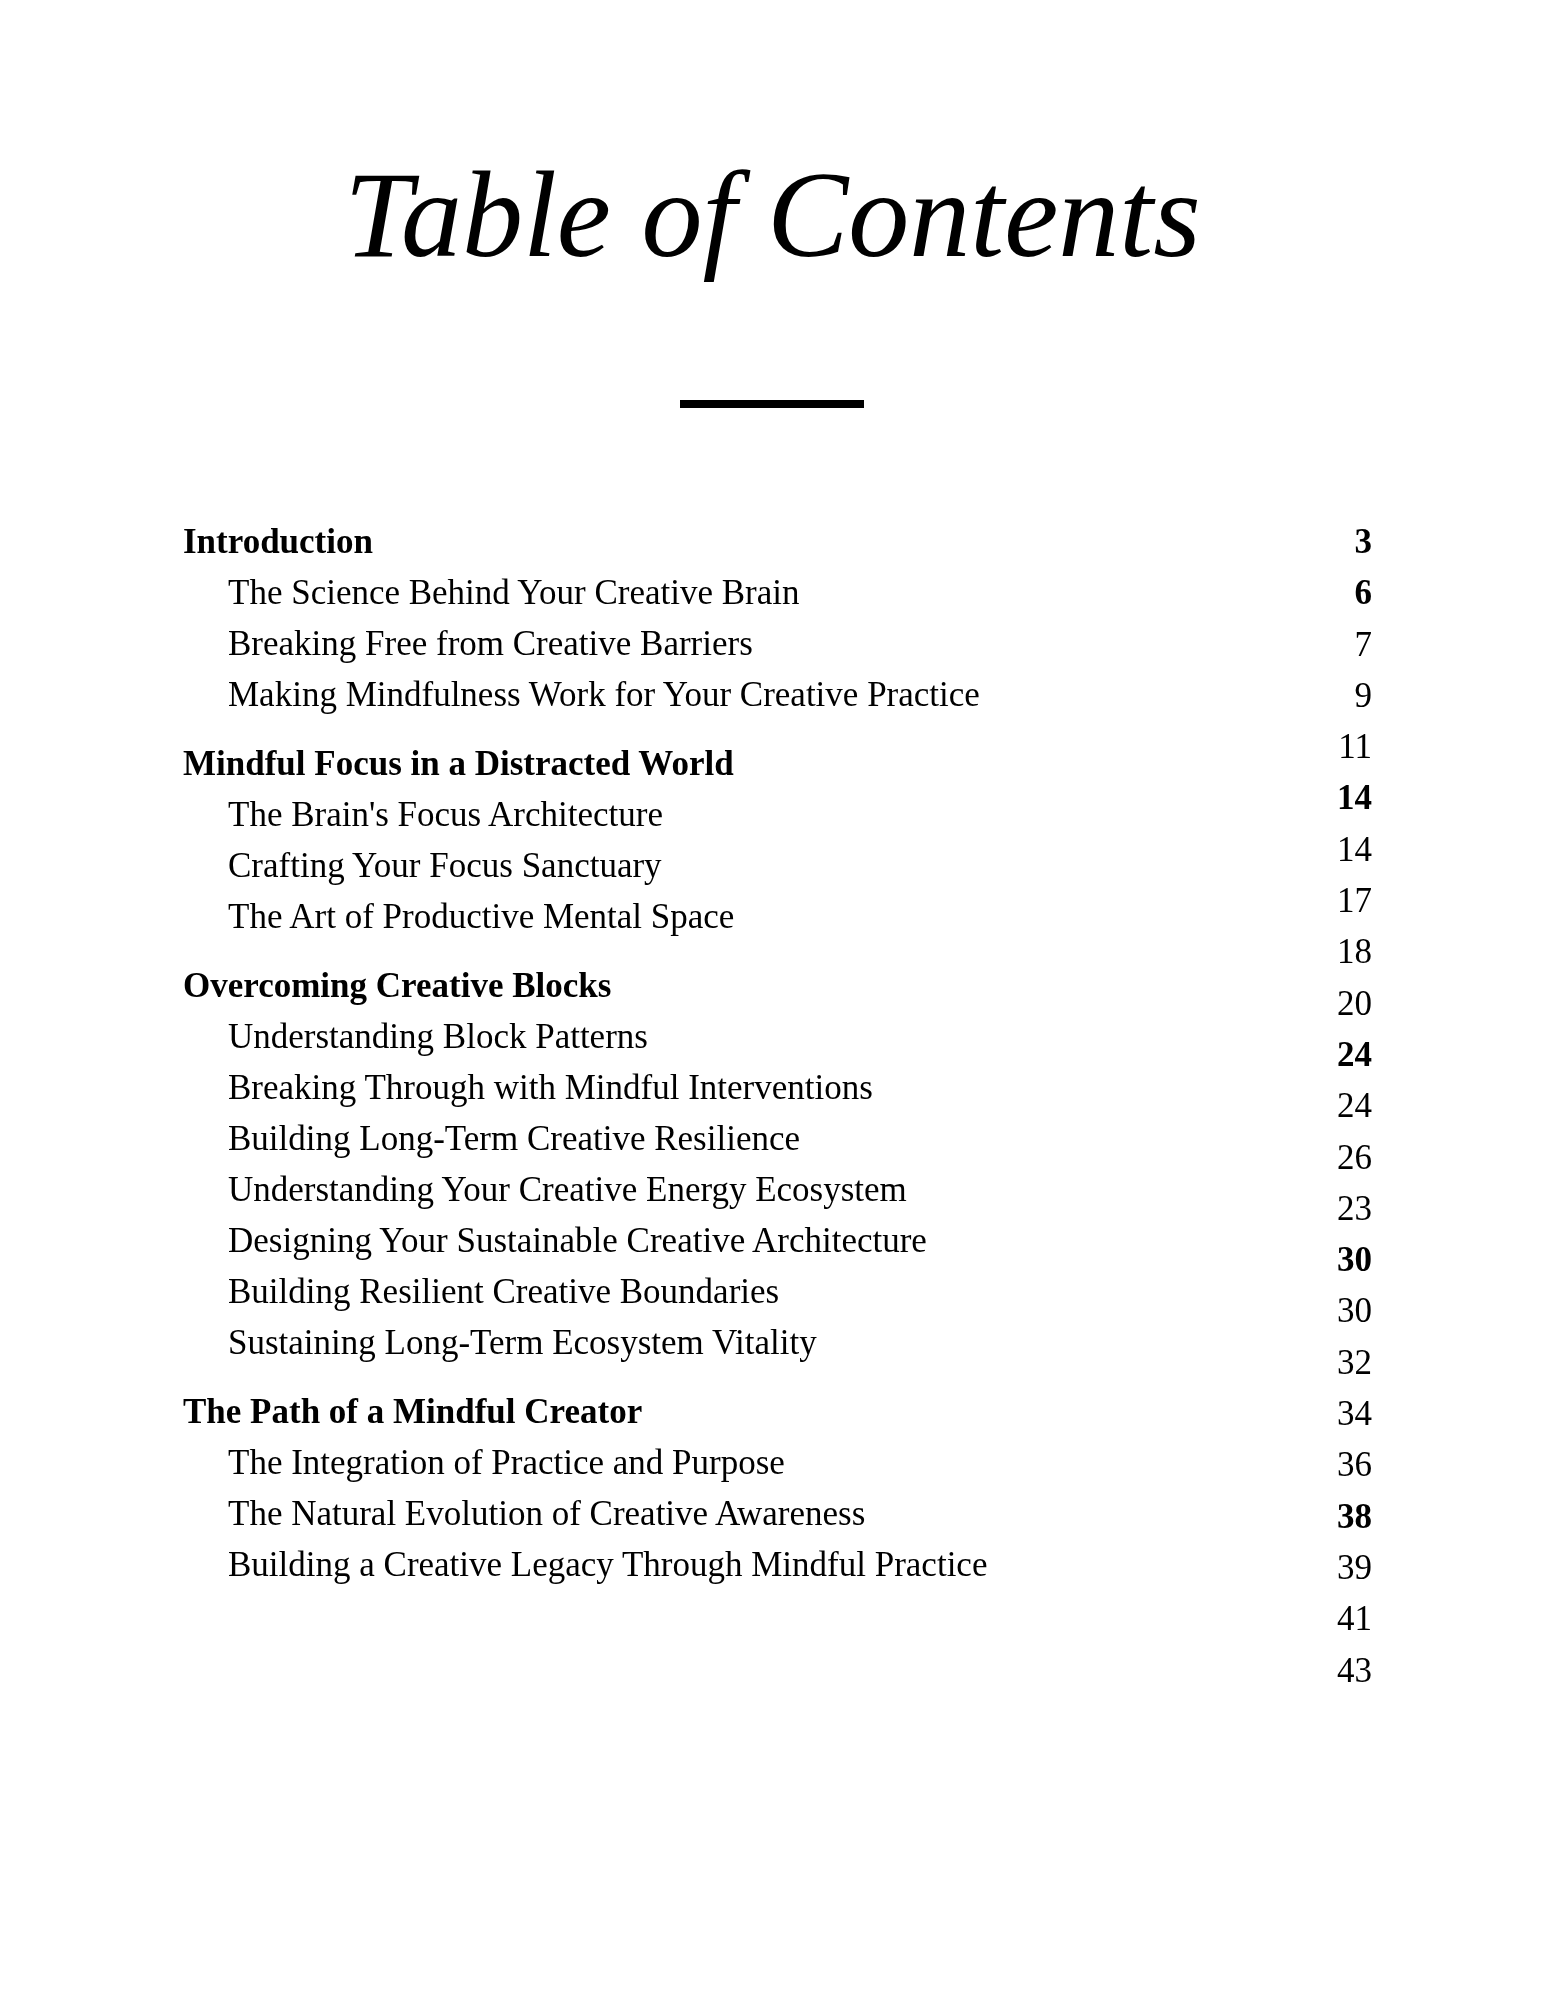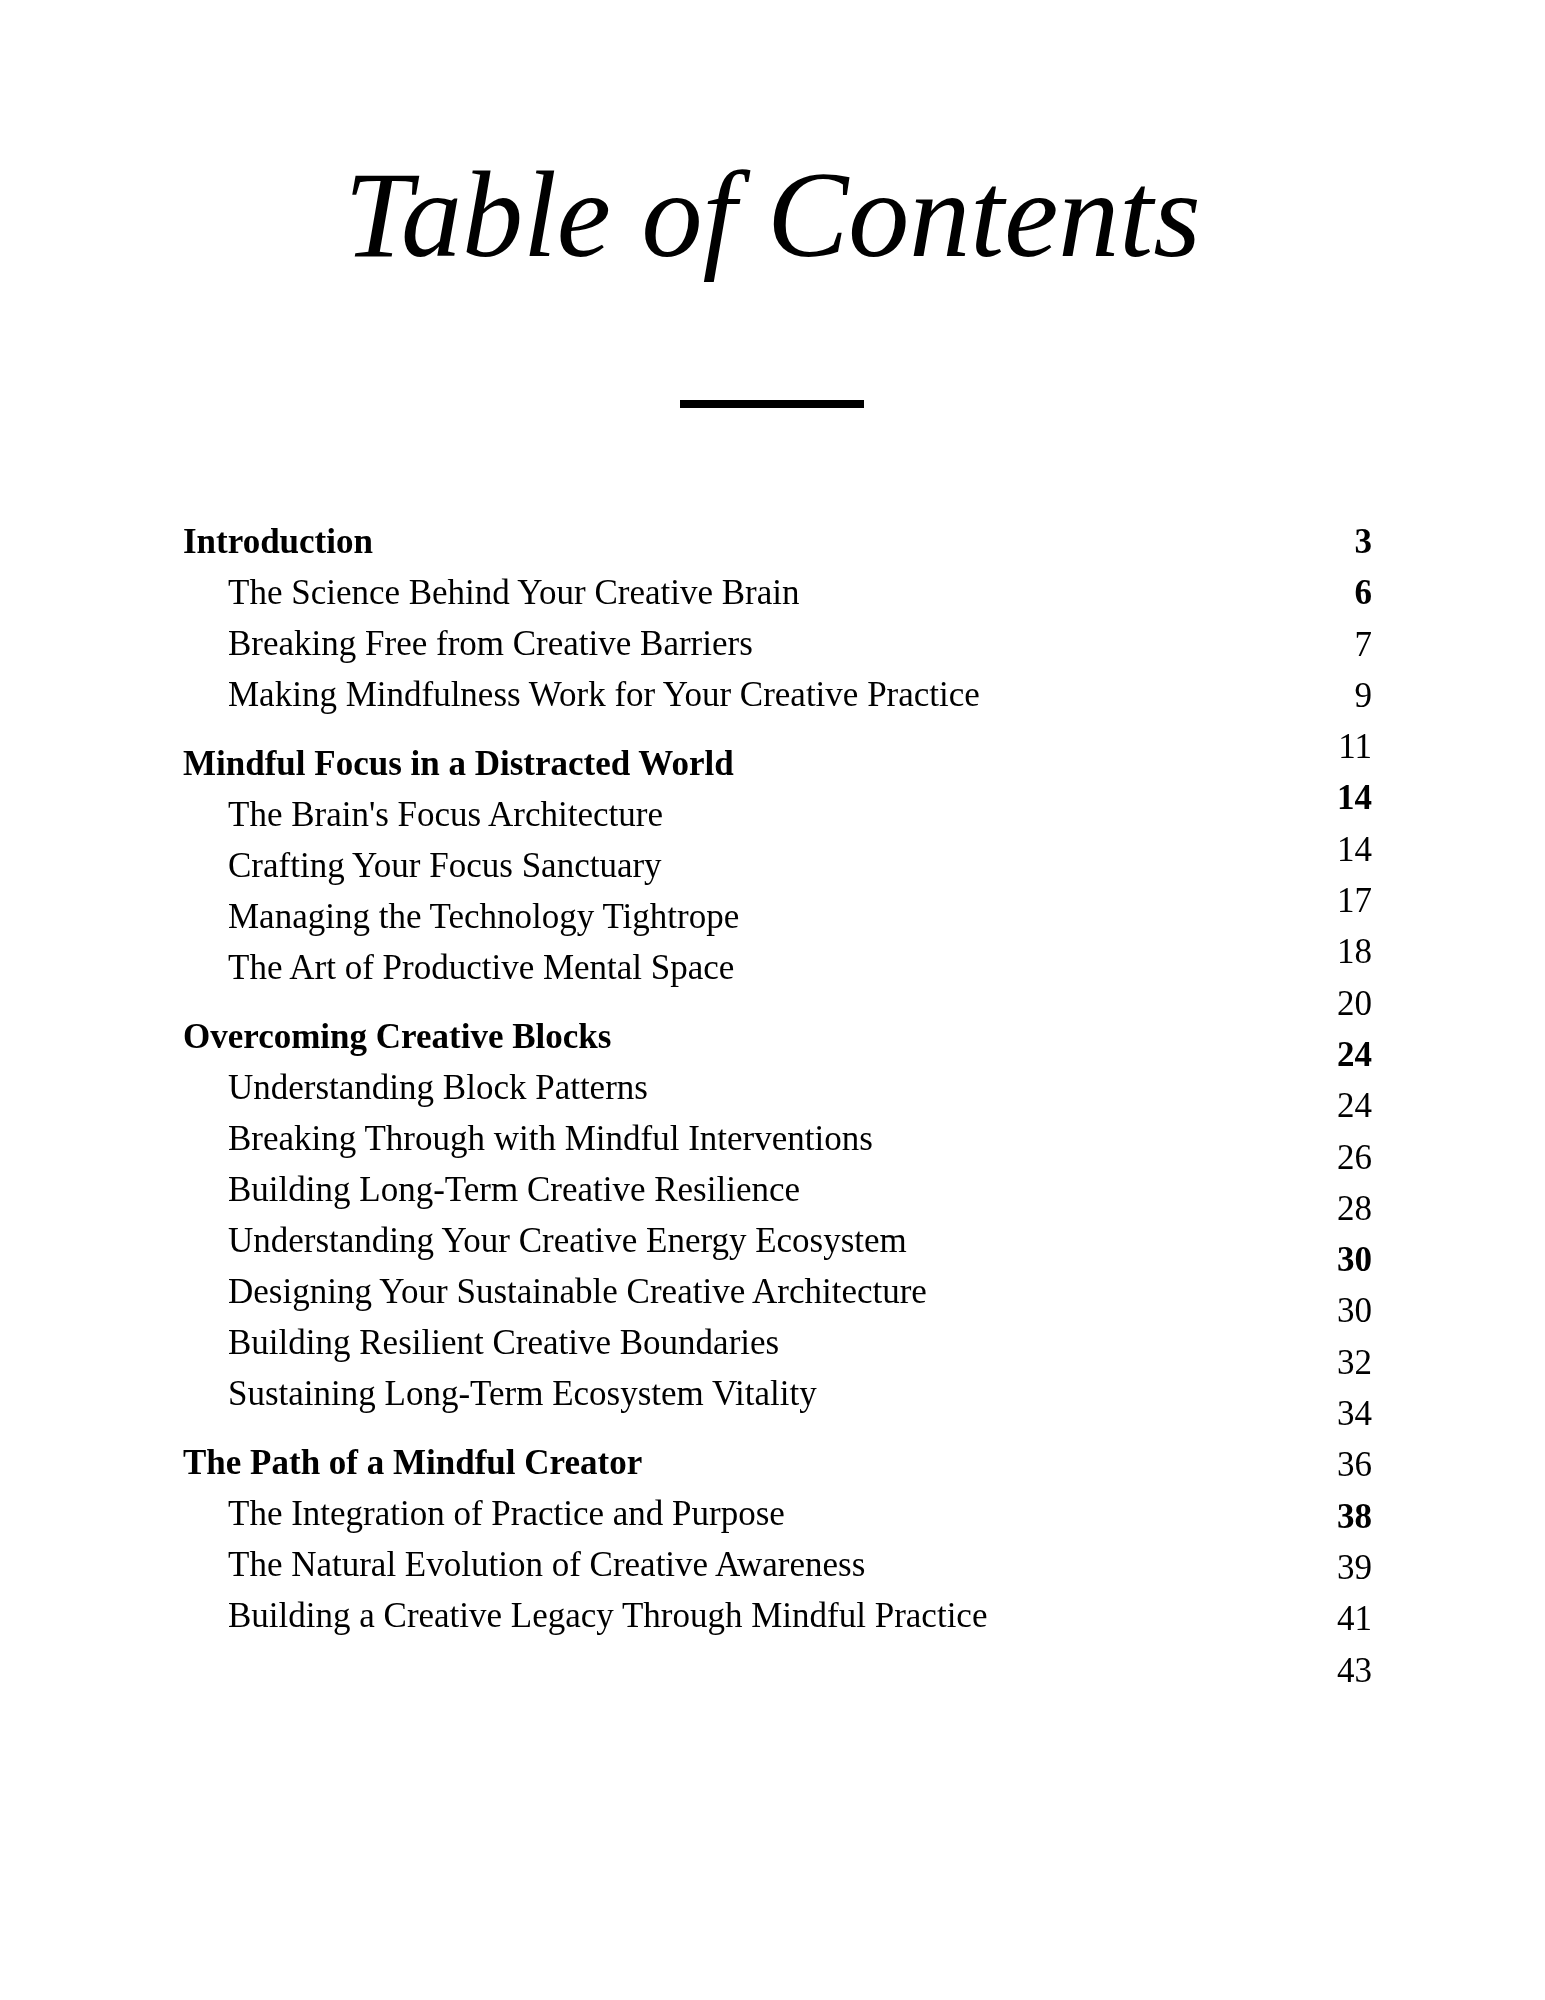--- a/index.html
+++ b/index.html
@@ -74,21 +74,20 @@
 
 <div class="toc">
   <div class="titles-col">
       <div class="toc-title-row chapter">Introduction</div>
       <div class="toc-title-row section">The Science Behind Your Creative Brain</div>
       <div class="toc-title-row section">Breaking Free from Creative Barriers</div>
       <div class="toc-title-row section">Making Mindfulness Work for Your Creative Practice</div>
       <div class="toc-title-row chapter spaced">Mindful Focus in a Distracted World</div>
       <div class="toc-title-row section">The Brain's Focus Architecture</div>
       <div class="toc-title-row section">Crafting Your Focus Sanctuary</div>
-      <div class="toc-title-row section">Managing the Technology Tightrope</div>
       <div class="toc-title-row section">The Art of Productive Mental Space</div>
       <div class="toc-title-row chapter spaced">Overcoming Creative Blocks</div>
       <div class="toc-title-row section">Understanding Block Patterns</div>
       <div class="toc-title-row section">Breaking Through with Mindful Interventions</div>
       <div class="toc-title-row section">Building Long-Term Creative Resilience</div>
       <div class="toc-title-row section">Understanding Your Creative Energy Ecosystem</div>
       <div class="toc-title-row section">Designing Your Sustainable Creative Architecture</div>
       <div class="toc-title-row section">Building Resilient Creative Boundaries</div>
       <div class="toc-title-row section">Sustaining Long-Term Ecosystem Vitality</div>
       <div class="toc-title-row chapter spaced">The Path of a Mindful Creator</div>
@@ -103,21 +102,21 @@
       <div class="toc-page-row section">9</div>
       <div class="toc-page-row section">11</div>
       <div class="toc-page-row chapter">14</div>
       <div class="toc-page-row section">14</div>
       <div class="toc-page-row section">17</div>
       <div class="toc-page-row section">18</div>
       <div class="toc-page-row section">20</div>
       <div class="toc-page-row chapter">24</div>
       <div class="toc-page-row section">24</div>
       <div class="toc-page-row section">26</div>
-      <div class="toc-page-row section">28</div>
+      <div class="toc-page-row section">23</div>
       <div class="toc-page-row chapter">30</div>
       <div class="toc-page-row section">30</div>
       <div class="toc-page-row section">32</div>
       <div class="toc-page-row section">34</div>
       <div class="toc-page-row section">36</div>
       <div class="toc-page-row chapter">38</div>
       <div class="toc-page-row section">39</div>
       <div class="toc-page-row section">41</div>
       <div class="toc-page-row section">43</div>
     </div>

